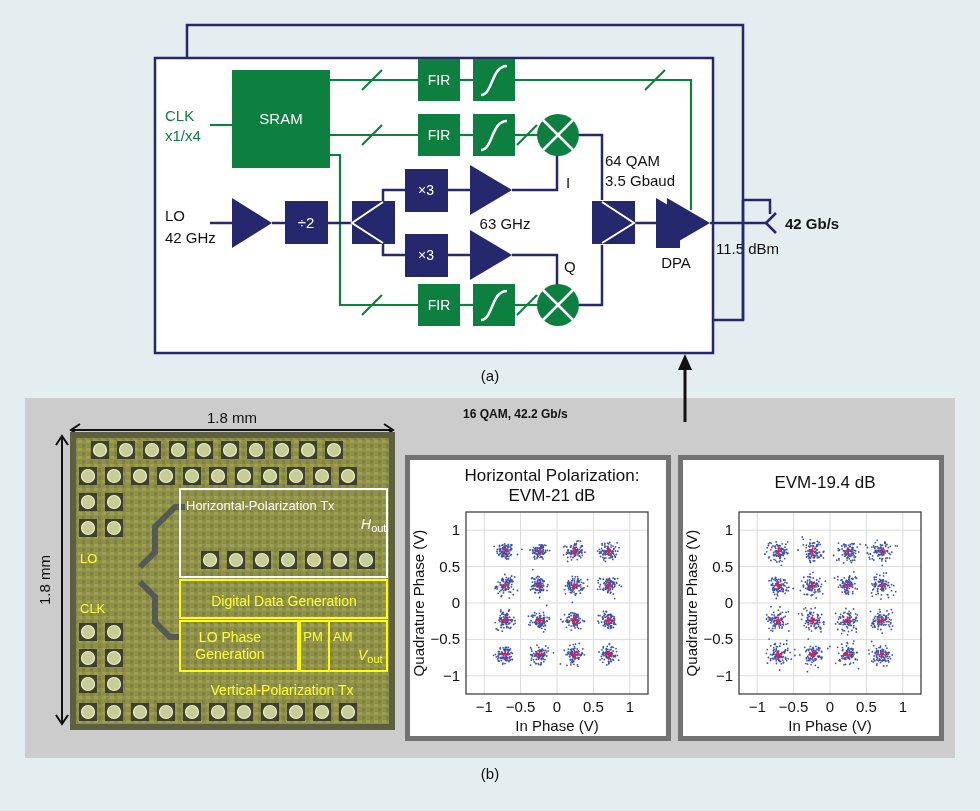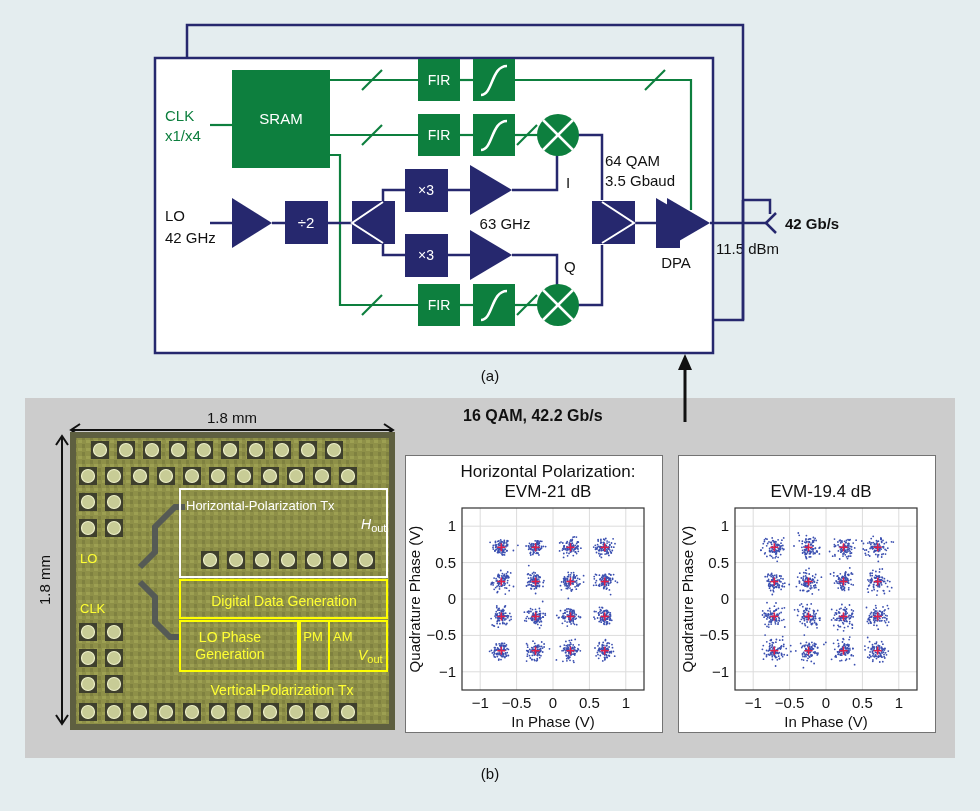--- a/index.html
+++ b/index.html
@@ -1,21 +1,21 @@
 <!DOCTYPE html>
 <html><head>
 <meta charset="utf-8">
 <style>
   html, body { margin:0; padding:0; }
   body { width:980px; height:811px; background:#e4edef; font-family:"Liberation Sans", sans-serif; position:relative; overflow:hidden; }
   svg text { font-family:"Liberation Sans", sans-serif; }
   #diagram { position:absolute; left:0; top:0; }
   .panel-b { position:absolute; left:25px; top:398px; width:930px; height:360px; background:#cccccc; }
   .chip { position:absolute; left:70px; top:432px; width:325px; height:298px; }
-  .plot-box { position:absolute; top:455px; background:#fff; border:1px solid #737373; }
+  .plot-box { position:absolute; top:455px; background:#fff; border:5px solid #737373; }
   .plot-title { position:absolute; left:0; right:0; text-align:center; font-size:17px; color:#111; line-height:19px; }
 </style>
 </head>
 <body>
 
 <svg id="diagram" width="980" height="420">
 
   <polyline points="187,58 187,25 743,25 743,320 713,320" fill="none" stroke="#26286e" stroke-width="2.5"></polyline>
 
   <rect x="155" y="58" width="558" height="295" fill="#fff" stroke="#26286e" stroke-width="2.5"></rect>
@@ -291,21 +291,21 @@
   <text x="291" y="97" font-size="14" font-style="italic" fill="#fff"><tspan>H</tspan><tspan font-style="normal" font-size="11" dy="3">out</tspan></text>
   <text x="214" y="174" text-anchor="middle" font-size="14" fill="#ffff33">Digital Data Generation</text>
   <text x="160" y="210" text-anchor="middle" font-size="14" fill="#ffff33">LO Phase</text>
   <text x="160" y="227" text-anchor="middle" font-size="14" fill="#ffff33">Generation</text>
   <text x="243" y="209" text-anchor="middle" font-size="13" fill="#ffff33">PM</text>
   <text x="263" y="209" font-size="13" fill="#ffff33">AM</text>
   <text x="288" y="228" font-size="14" font-style="italic" fill="#ffff33"><tspan>V</tspan><tspan font-style="normal" font-size="11" dy="3">out</tspan></text>
   <text x="212" y="263" text-anchor="middle" font-size="14" fill="#ffff33">Vertical-Polarization Tx</text>
 </svg>
 
-<div style="position:absolute;left:463px;top:407px;font-size:16px;font-weight:bold;color:#111;">16 QAM, 42.2 Gb/s</div>
+<div style="position:absolute;left:463px;top:407px;font-size:12px;font-weight:bold;color:#111;">16 QAM, 42.2 Gb/s</div>
 
 <div class="plot-box" style="left:405px;width:256px;height:276px;">
   <div class="plot-title" style="top:6px;left:28px;">Horizontal Polarization:</div>
   <div class="plot-title" style="top:26px;left:28px;text-align:center;">EVM-21 dB</div>
   <svg id="plot0" width="256" height="276" style="position:absolute;left:0;top:0;">
       <line x1="74.2" y1="52" x2="74.2" y2="234" stroke="#dcdcdc" stroke-width="1"></line>
       <line x1="110.6" y1="52" x2="110.6" y2="234" stroke="#dcdcdc" stroke-width="1"></line>
       <line x1="147" y1="52" x2="147" y2="234" stroke="#dcdcdc" stroke-width="1"></line>
       <line x1="183.39999999999998" y1="52" x2="183.39999999999998" y2="234" stroke="#dcdcdc" stroke-width="1"></line>
       <line x1="219.8" y1="52" x2="219.8" y2="234" stroke="#dcdcdc" stroke-width="1"></line>
@@ -1828,21 +1828,21 @@
         <circle cx="198.8" cy="198.4" r="0.9" fill="#3a4fb0"></circle>
         <circle cx="196.5" cy="197.1" r="0.9" fill="#3a4fb0"></circle>
         <circle cx="192.7" cy="202.3" r="0.9" fill="#3a4fb0"></circle>
         <line x1="194.68800000000002" y1="194.68800000000002" x2="202.68800000000002" y2="194.68800000000002" stroke="#e0204a" stroke-width="1.5"></line>
         <line x1="198.68800000000002" y1="190.68800000000002" x2="198.68800000000002" y2="198.68800000000002" stroke="#e0204a" stroke-width="1.5"></line>
       </g>
     </svg>
 </div>
 
 <div class="plot-box" style="left:678px;width:256px;height:276px;">
-  <div class="plot-title" style="top:26px;left:28px;text-align:center;">EVM-19.4 dB</div>
+  <div class="plot-title" style="top:13px;left:28px;text-align:center;">EVM-19.4 dB</div>
   <svg id="plot1" width="256" height="276" style="position:absolute;left:0;top:0;">
       <line x1="74.2" y1="52" x2="74.2" y2="234" stroke="#dcdcdc" stroke-width="1"></line>
       <line x1="110.6" y1="52" x2="110.6" y2="234" stroke="#dcdcdc" stroke-width="1"></line>
       <line x1="147" y1="52" x2="147" y2="234" stroke="#dcdcdc" stroke-width="1"></line>
       <line x1="183.39999999999998" y1="52" x2="183.39999999999998" y2="234" stroke="#dcdcdc" stroke-width="1"></line>
       <line x1="219.8" y1="52" x2="219.8" y2="234" stroke="#dcdcdc" stroke-width="1"></line>
       <line x1="56" y1="215.8" x2="238" y2="215.8" stroke="#dcdcdc" stroke-width="1"></line>
       <line x1="56" y1="179.39999999999998" x2="238" y2="179.39999999999998" stroke="#dcdcdc" stroke-width="1"></line>
       <line x1="56" y1="143" x2="238" y2="143" stroke="#dcdcdc" stroke-width="1"></line>
       <line x1="56" y1="106.6" x2="238" y2="106.6" stroke="#dcdcdc" stroke-width="1"></line>

